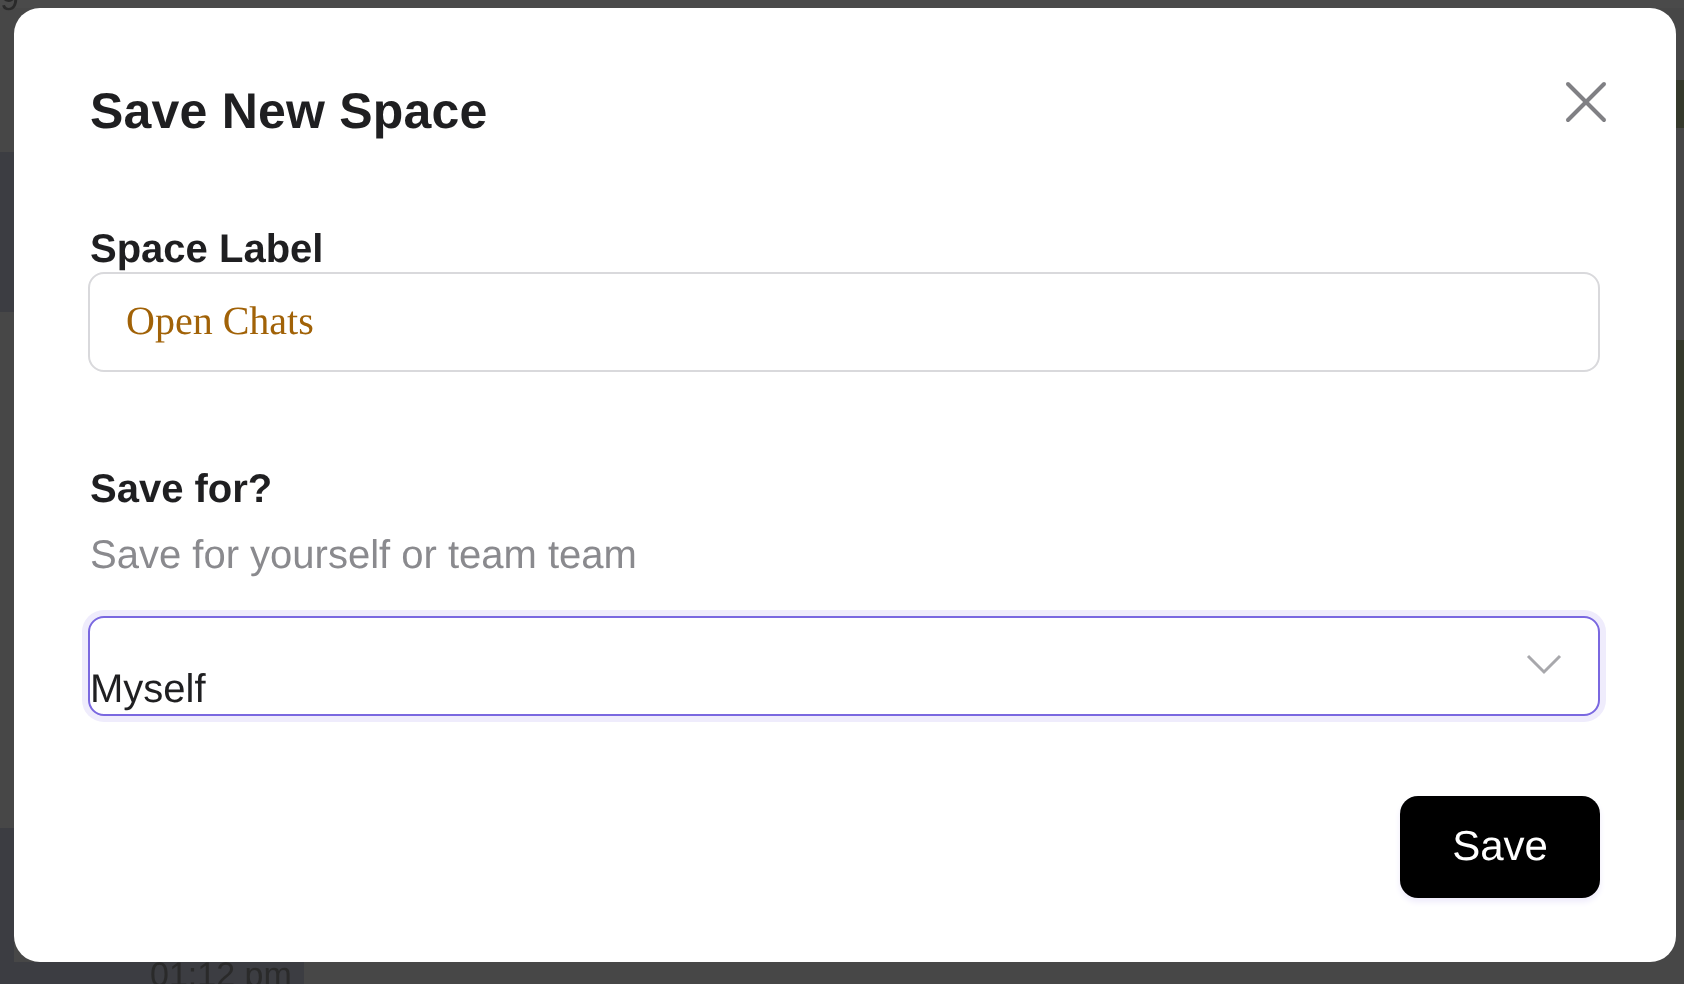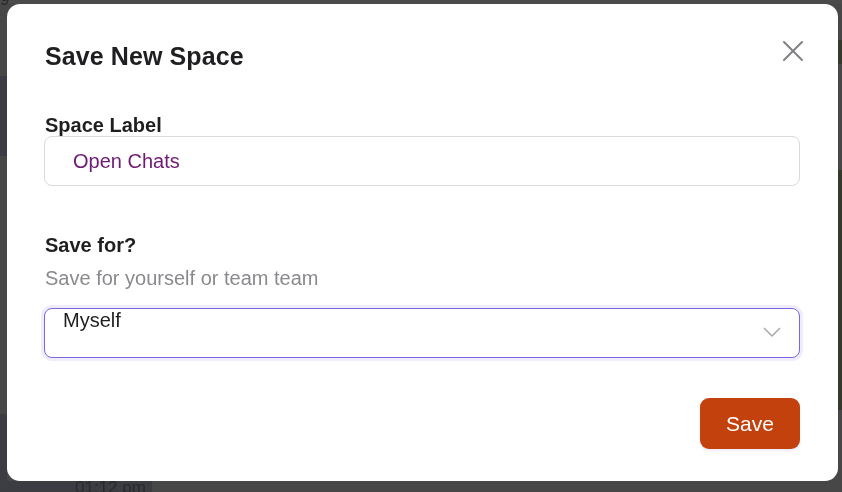--- a/index.html
+++ b/index.html
@@ -111,60 +111,60 @@
     }
     .text-input {
       position: absolute;
       left: 37px;
       top: 132px;
       width: 756px;
       height: 50px;
       border: 1px solid #d9d9dc;
       border-radius: 8px;
       background: #ffffff;
-      padding: 0 28px;
-      font-family: Liberation Sans, sans-serif;
-      font-size: 20px;
-      color: #701a75;
+      padding: 0 18px;
+      font-family: Liberation Serif, serif;
+      font-size: 20px;
+      color: #a16207;
       outline: none;
     }
     .select-box {
       position: absolute;
       left: 37px;
       top: 304px;
       width: 756px;
       height: 50px;
       border: 1px solid #7a68e0;
       border-radius: 8px;
       background: #ffffff;
       box-shadow: 0 0 0 3px #efecfc;
       display: flex;
-      align-items: flex-start;
-      padding: 0 18px;
+      align-items: flex-end;
+      padding: 0 0;
       cursor: pointer;
     }
     .select-value {
       font-size: 20px;
       color: #1f1f21;
       flex: 1;
     }
     .chevron {
       position: absolute;
       right: 18px;
       top: 16px;
       width: 18px;
       height: 14px;
     }
     .save-button {
       position: absolute;
       left: 693px;
       top: 394px;
       width: 100px;
       height: 51px;
-      background: #c2410c;
+      background: #000000;
       border: none;
       border-radius: 9px;
       color: #ffffff;
       font-family: "Liberation Sans", "DejaVu Sans", sans-serif;
       font-size: 21px;
       cursor: pointer;
       box-shadow: 0 2px 3px #eeebfb;
     }
   </style>
 </head>

